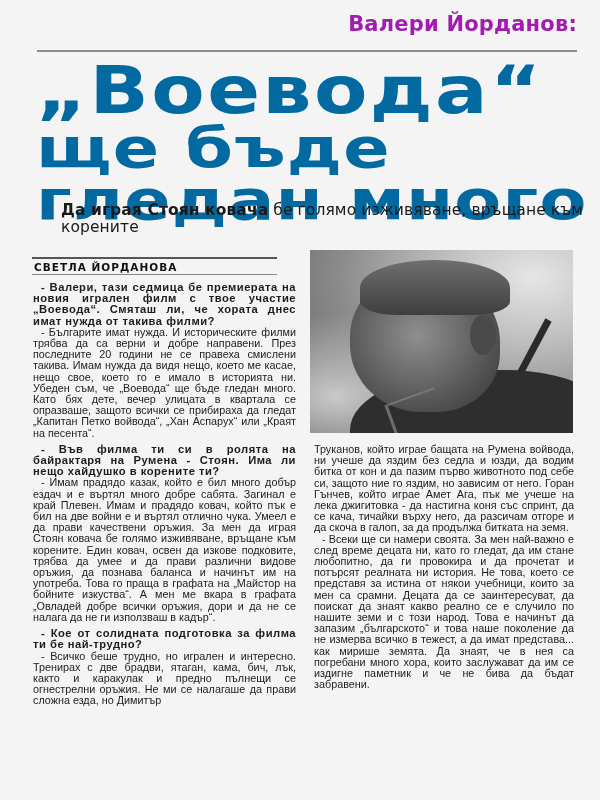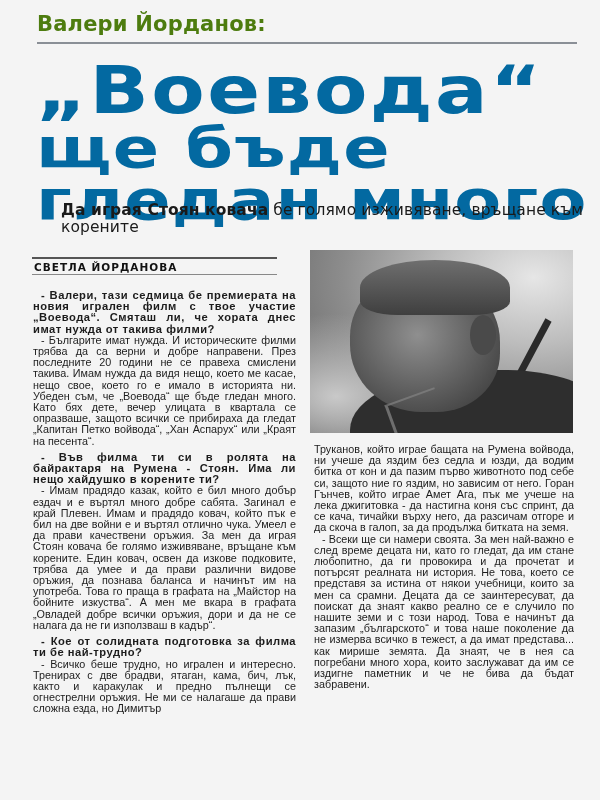--- a/index.html
+++ b/index.html
@@ -8,22 +8,22 @@
       background: #f4f4f4;
       font-family: "DejaVu Sans", sans-serif;
       color: #111;
       position: relative;
     }
     .page { position: absolute; left: 0; top: 0; width: 600px; height: 800px; }
 
     .kicker {
       position: absolute; left: 37px; top: 12px; width: 540px;
       font-family: "DejaVu Sans", sans-serif; font-weight: bold;
-      font-size: 21px; letter-spacing: 0.2px; color: #4d7c0f;
-      border-bottom: 2px solid #8a8f96; padding-bottom: 6px; line-height: 24px;
+      font-size: 21px; letter-spacing: 0.2px; color: #a21caf;
+      border-bottom: 2px solid #8a8f96; padding-bottom: 14px; line-height: 24px; text-align: right;
     }
     .headline {
       position: absolute; left: 36px; top: 58px; width: 540px;
       font-family: "DejaVu Sans", sans-serif; font-weight: bold;
       color: #0369a1; line-height: 1;
     }
     .headline .l1 { font-size: 66px; letter-spacing: 2px; display:block; transform: scaleX(1.18); transform-origin: left; height: 60px; }
     .headline .l2 { font-size: 56px; letter-spacing: 1px; display:block; transform: scaleX(1.22); transform-origin: left; margin-top: 2px; height: 50px; }
     .headline .l3 { font-size: 56px; letter-spacing: 1px; display:block; transform: scaleX(1.22); transform-origin: left; margin-top: 2px; height: 50px; }
 
@@ -41,21 +41,21 @@
       letter-spacing: 1px; padding: 2px 0 1px 2px; line-height: 12px;
     }
 
     .col {
       position: absolute; width: 263px;
       font-family: "Liberation Sans", sans-serif; font-size: 10.8px; line-height: 11.2px;
       text-align: justify; color: #1c1c1c;
     }
     .col p { margin: 0; text-indent: 8px; }
     .col p.q { font-weight: bold; font-size: 11.2px; letter-spacing: 0.5px; margin-top: 5px; }
-    .col p.q.first { margin-top: 8px; }
+    .col p.q.first { margin-top: 0; }
     .col1 { left: 33px; top: 282px; }
     .col2 { left: 314px; top: 444px; width: 260px; }
 
     .photo {
       position: absolute; left: 310px; top: 250px; width: 263px; height: 183px;
       overflow: hidden;
       background: radial-gradient(ellipse at 85% 15%, #e6e6e6 0%, #bdbdbd 30%, #8d8d8d 60%, #5a5a5a 100%);
     }
     .photo .bg2 { position:absolute; left:0; top:0; width:100%; height:100%;
       background: radial-gradient(ellipse at 10% 80%, #c9c9c9 0%, rgba(0,0,0,0) 40%); }

